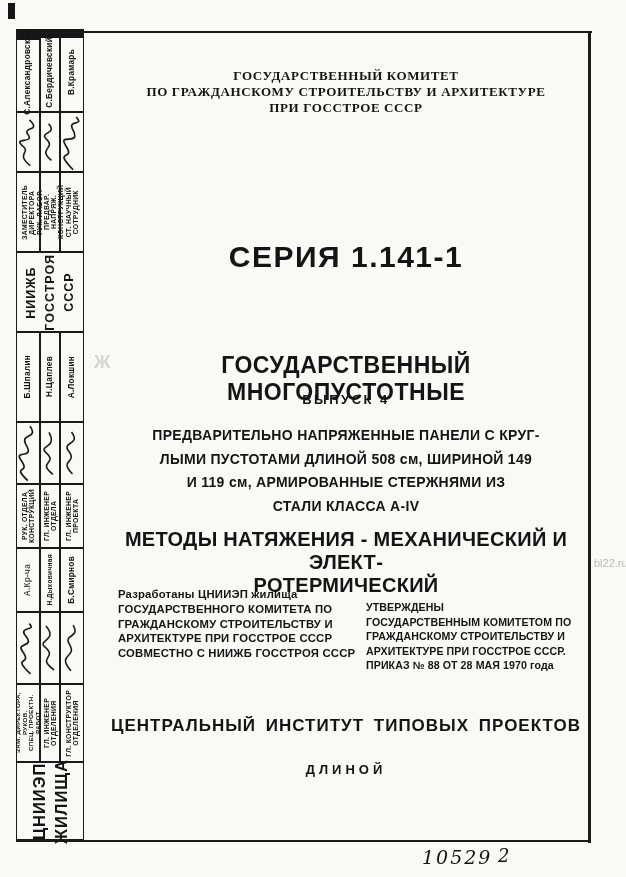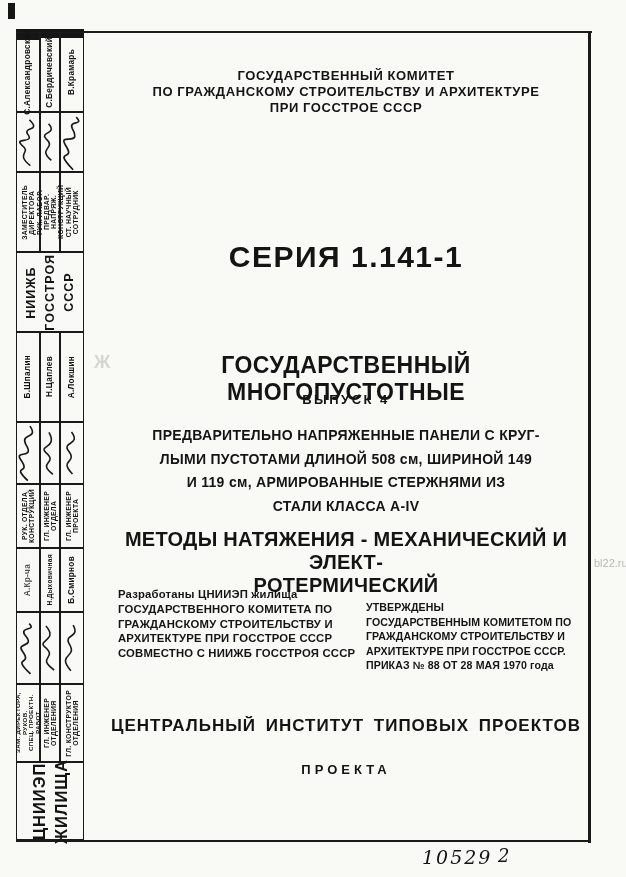--- a/index.html
+++ b/index.html
@@ -161,21 +161,21 @@
   <div class="cell" style="left:60px;top:684px;width:24px;height:78px;">
     <span class="vtext tiny">ГЛ. КОНСТРУКТОР
 ОТДЕЛЕНИЯ</span>
     </div>
 
   <div class="cell" style="left:16px;top:762px;width:68px;height:78px;">
     <span class="vtext inst2">ЦНИИЭП
 ЖИЛИЩА</span>
     </div>
 
-  <div class="center bold pre" style="top:68px;font-size:13px;line-height:16px;letter-spacing:0.6px;">ГОСУДАРСТВЕННЫЙ  КОМИТЕТ
+  <div class="center bold pre" style="top:68px;font-size:13px;line-height:16px;letter-spacing:0.6px;font-family:Liberation Serif, serif;">ГОСУДАРСТВЕННЫЙ  КОМИТЕТ
 ПО ГРАЖДАНСКОМУ  СТРОИТЕЛЬСТВУ  И  АРХИТЕКТУРЕ
 ПРИ  ГОССТРОЕ  СССР</div>
 
 
   <div class="center bold" style="top:240px;font-size:30px;letter-spacing:1.5px;">СЕРИЯ 1.141-1</div>
 
   <div class="center bold" style="top:352px;font-size:23px;letter-spacing:0.5px;word-spacing:8px;">ГОСУДАРСТВЕННЫЙ  МНОГОПУСТОТНЫЕ</div>
 
   <div class="center bold" style="top:392px;font-size:13px;letter-spacing:2.5px;">ВЫПУСК  4</div>
 
@@ -194,21 +194,21 @@
 СОВМЕСТНО С НИИЖБ ГОССТРОЯ СССР</div>
 
   <div class="abs bold pre" style="left:366px;top:600px;width:228px;font-size:10.6px;line-height:14.6px;letter-spacing:0.1px;">УТВЕРЖДЕНЫ
 ГОСУДАРСТВЕННЫМ  КОМИТЕТОМ  ПО
 ГРАЖДАНСКОМУ  СТРОИТЕЛЬСТВУ  И
 АРХИТЕКТУРЕ  ПРИ  ГОССТРОЕ  СССР.
 ПРИКАЗ  № 88  ОТ  28  МАЯ  1970 года</div>
 
   <div class="center bold" style="top:710px;font-size:17px;letter-spacing:1px;word-spacing:4px;margin-top:6px;">ЦЕНТРАЛЬНЫЙ  ИНСТИТУТ  ТИПОВЫХ  ПРОЕКТОВ</div>
 
-  <div class="center bold" style="top:762px;font-size:13px;letter-spacing:4px;">ПРОЕКТА</div>
+  <div class="center bold" style="top:762px;font-size:13px;letter-spacing:4px;">ДЛИНОЙ</div>
 
   <div class="abs hand" style="left:422px;top:846px;font-size:19px;letter-spacing:2px;">10529</div>
   <div class="abs hand" style="left:498px;top:845px;font-size:18px;">2</div>
 
   <div class="abs wm" style="left:594px;top:557px;font-size:11px;">bl22.ru</div>
   <div class="abs wm bold" style="left:94px;top:352px;font-size:18px;opacity:.55;">Ж</div>
 
 </div>
 
 </body></html>

